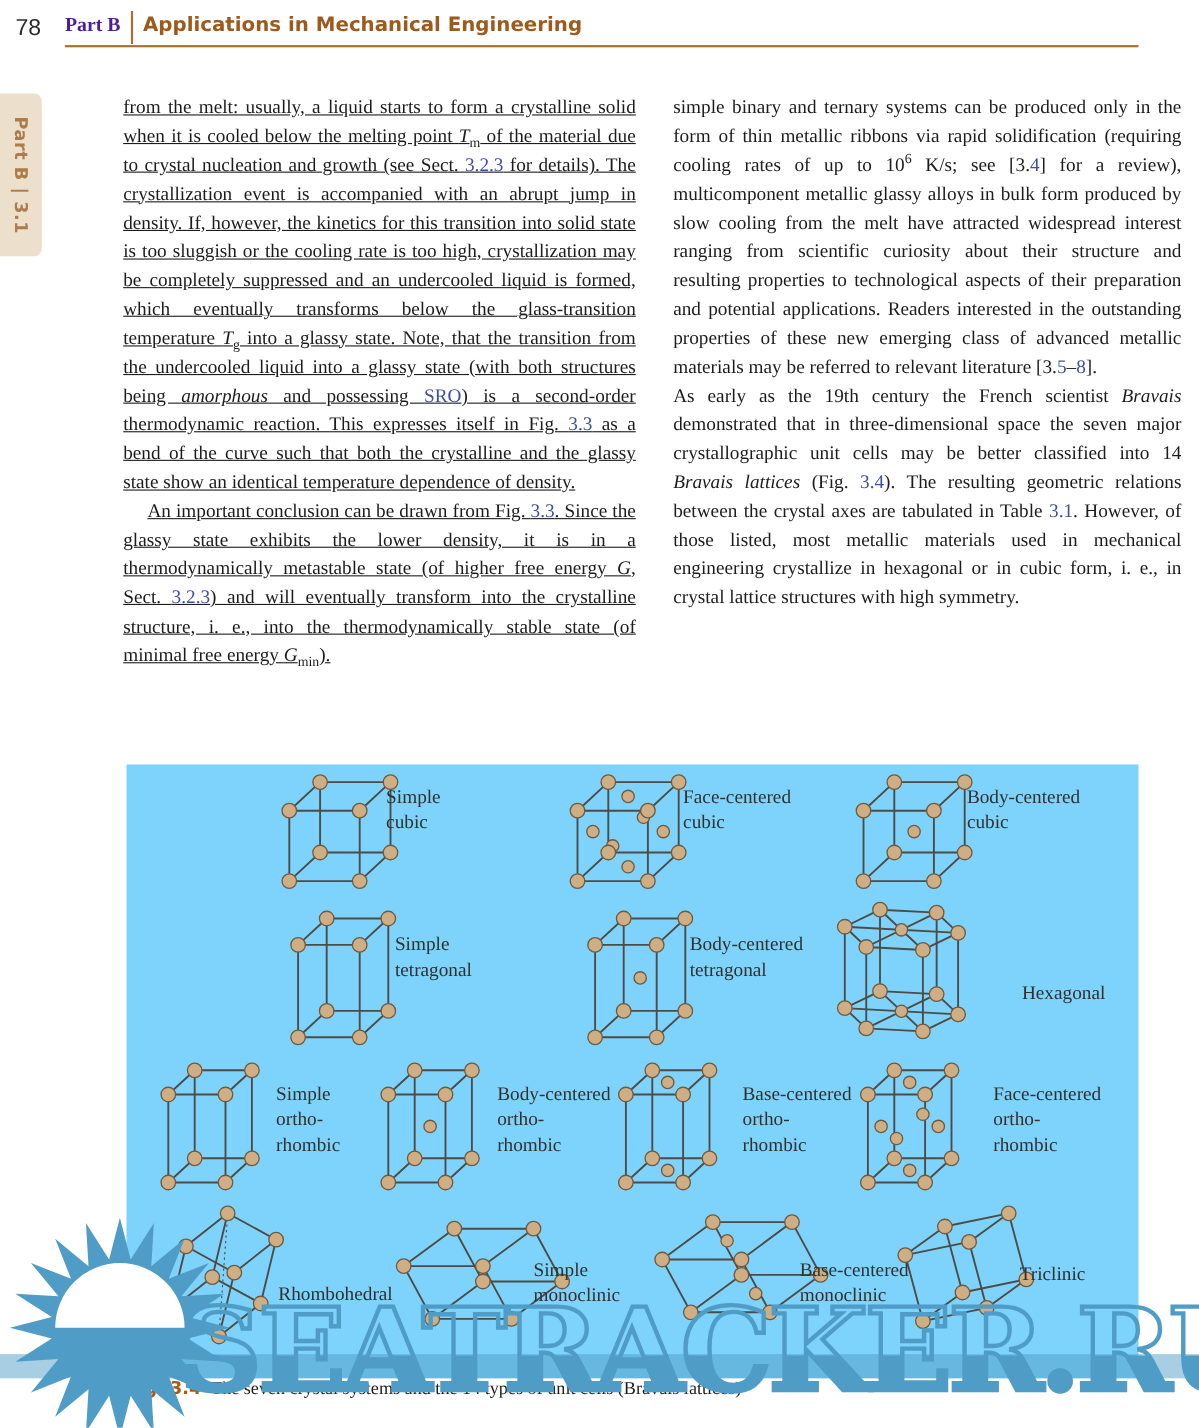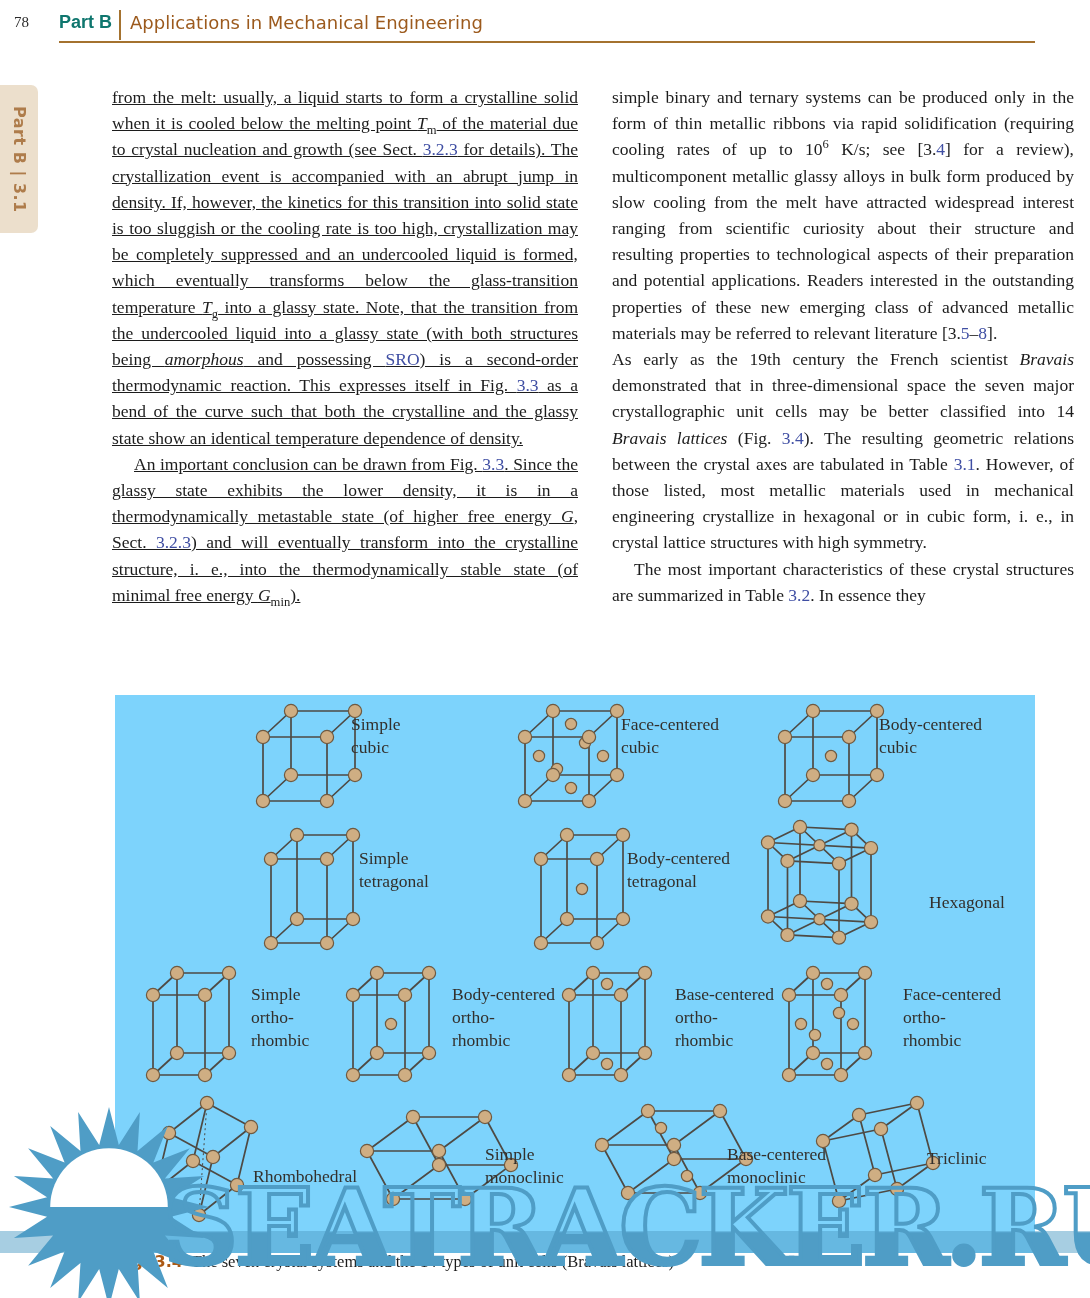--- a/index.html
+++ b/index.html
@@ -1,27 +1,27 @@
 <!DOCTYPE html>
 <html><head>
 <meta charset="utf-8">
 <style>
   html,body{margin:0;padding:0;}
   body{
     width:1090px;height:1298px;position:relative;overflow:hidden;
     background:#ffffff;font-family:"Liberation Serif","DejaVu Serif",serif;
   }
   
-  .pagenum{position:absolute;left:14px;top:14px;font-family:Liberation Serif, serif;
-    font-size:15px;color:#2b2b2b;}
-  .hdr-part{position:absolute;left:59px;top:12px;font-family:Liberation Sans, sans-serif;
-    font-size:18px;font-weight:bold;color:#0f766e;}
+  .pagenum{position:absolute;left:14px;top:14px;font-family:Liberation Sans, sans-serif;
+    font-size:21px;color:#2b2b2b;}
+  .hdr-part{position:absolute;left:59px;top:12px;font-family:Liberation Serif, serif;
+    font-size:18px;font-weight:bold;color:#4c1d95;}
   .hdr-divider{position:absolute;left:119px;top:10px;width:1.5px;height:30px;background:#a4722f;}
   .hdr-title{position:absolute;left:130px;top:12px;font-family:"DejaVu Sans",sans-serif;
-    font-size:18px;font-weight:normal;color:#9c5a1d;}
+    font-size:18px;font-weight:bold;color:#9c5a1d;}
   .hdr-rule{position:absolute;left:59px;top:41px;width:976px;height:2px;background:#a4722f;}
   
   .side-tab{position:absolute;left:0;top:85px;width:38px;height:148px;background:#ecdfcc;
     border-radius:0 7px 7px 0;display:flex;align-items:center;justify-content:center;}
   .side-tab span{writing-mode:vertical-rl;font-family:"DejaVu Sans",sans-serif;
     font-size:16px;font-weight:bold;color:#ae7c4b;letter-spacing:.5px;}
   
   .col{position:absolute;top:84px;width:466px;font-size:17.5px;line-height:26.2px;
     color:#1c1c1c;text-align:justify;}
   .col-left{left:112px;text-decoration:underline;}
@@ -66,21 +66,20 @@
   <span>Part B | 3.1</span>
 </div>
 
 <div class="col col-left" id="col-left">
     <p><span>from the melt: usually, a liquid starts to form a crystalline solid when it is cooled below the melting point </span><span class="seg-it">T</span><span class="seg-sub">m</span><span> of the material due to crystal nucleation and growth (see Sect. </span><span class="seg-link">3.2.3</span><span> for details). The crystallization event is accompanied with an abrupt jump in density. If, however, the kinetics for this transition into solid state is too sluggish or the cooling rate is too high, crystallization may be completely suppressed and an undercooled liquid is formed, which eventually transforms below the glass-transition temperature </span><span class="seg-it">T</span><span class="seg-sub">g</span><span> into a glassy state. Note, that the transition from the undercooled liquid into a glassy state (with both structures being </span><span class="seg-it">amorphous</span><span> and possessing </span><span class="seg-link">SRO</span><span>) is a second-order thermodynamic reaction. This expresses itself in Fig. </span><span class="seg-link">3.3</span><span> as a bend of the curve such that both the crystalline and the glassy state show an identical temperature dependence of density.</span></p>
     <p class="ind"><span>An important conclusion can be drawn from Fig. </span><span class="seg-link">3.3</span><span>. Since the glassy state exhibits the lower density, it is in a thermodynamically metastable state (of higher free energy </span><span class="seg-it">G</span><span>, Sect. </span><span class="seg-link">3.2.3</span><span>) and will eventually transform into the crystalline structure, i. e., into the thermodynamically stable state (of minimal free energy </span><span class="seg-it">G</span><span class="seg-sub">min</span><span>).</span></p>
   </div>
 <div class="col col-right" id="col-right">
     <p><span>simple binary and ternary systems can be produced only in the form of thin metallic ribbons via rapid solidification (requiring cooling rates of up to 10</span><span class="seg-sup">6</span><span> K/s; see [3.</span><span class="seg-link">4</span><span>] for a review), multicomponent metallic glassy alloys in bulk form produced by slow cooling from the melt have attracted widespread interest ranging from scientific curiosity about their structure and resulting properties to technological aspects of their preparation and potential applications. Readers interested in the outstanding properties of these new emerging class of advanced metallic materials may be referred to relevant literature [3.</span><span class="seg-link">5</span><span>–</span><span class="seg-link">8</span><span>].</span></p>
     <p><span>As early as the 19th century the French scientist </span><span class="seg-it">Bravais</span><span> demonstrated that in three-dimensional space the seven major crystallographic unit cells may be better classified into 14 </span><span class="seg-it">Bravais lattices</span><span> (Fig. </span><span class="seg-link">3.4</span><span>). The resulting geometric relations between the crystal axes are tabulated in Table </span><span class="seg-link">3.1</span><span>. However, of those listed, most metallic materials used in mechanical engineering crystallize in hexagonal or in cubic form, i. e., in crystal lattice structures with high symmetry.</span></p>
-    <p class="ind"><span>The most important characteristics of these crystal structures are summarized in Table </span><span class="seg-link">3.2</span><span>. In essence they</span></p>
   </div>
 
 <div class="figure" id="figure-box">
     <div class="lattice" style="left: 138px; top: 6px;"><svg width="112" height="110" viewBox="-10.0 -100.0 112 110" xmlns="http://www.w3.org/2000/svg">
         <line x1="0.0" y1="0.0" x2="64.0" y2="0.0" stroke="#4e4a44" stroke-width="1.7" stroke-linecap="round"></line>
         <line x1="28.0" y1="-26.0" x2="92.0" y2="-26.0" stroke="#4e4a44" stroke-width="1.7" stroke-linecap="round"></line>
         <line x1="0.0" y1="0.0" x2="28.0" y2="-26.0" stroke="#4e4a44" stroke-width="1.7" stroke-linecap="round"></line>
         <line x1="64.0" y1="0.0" x2="92.0" y2="-26.0" stroke="#4e4a44" stroke-width="1.7" stroke-linecap="round"></line>
         <line x1="0.0" y1="-64.0" x2="64.0" y2="-64.0" stroke="#4e4a44" stroke-width="1.7" stroke-linecap="round"></line>
         <line x1="28.0" y1="-90.0" x2="92.0" y2="-90.0" stroke="#4e4a44" stroke-width="1.7" stroke-linecap="round"></line>

